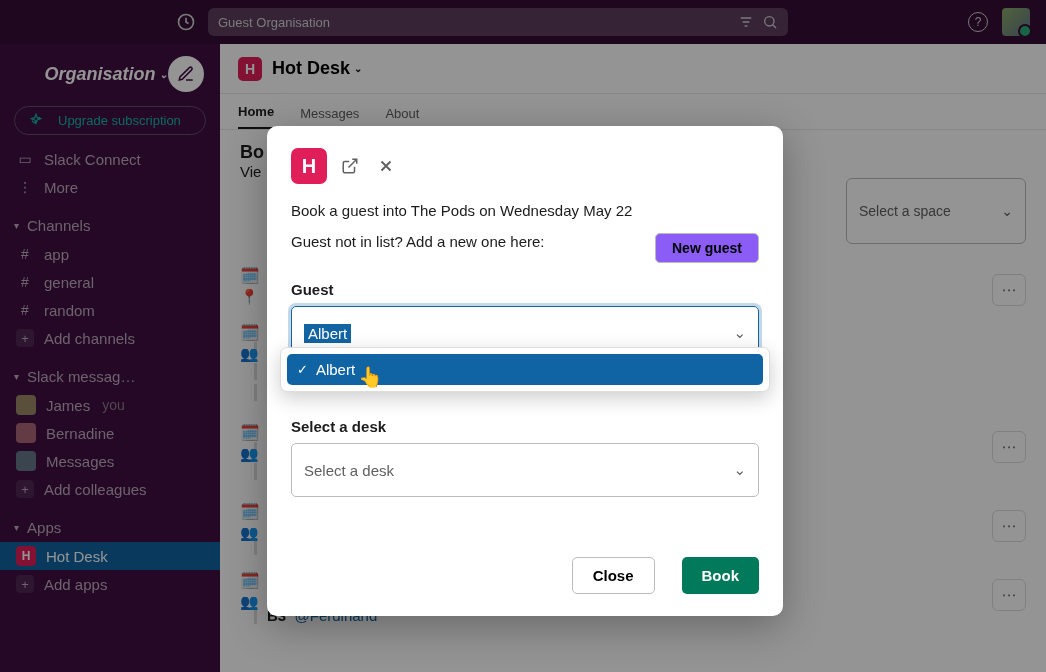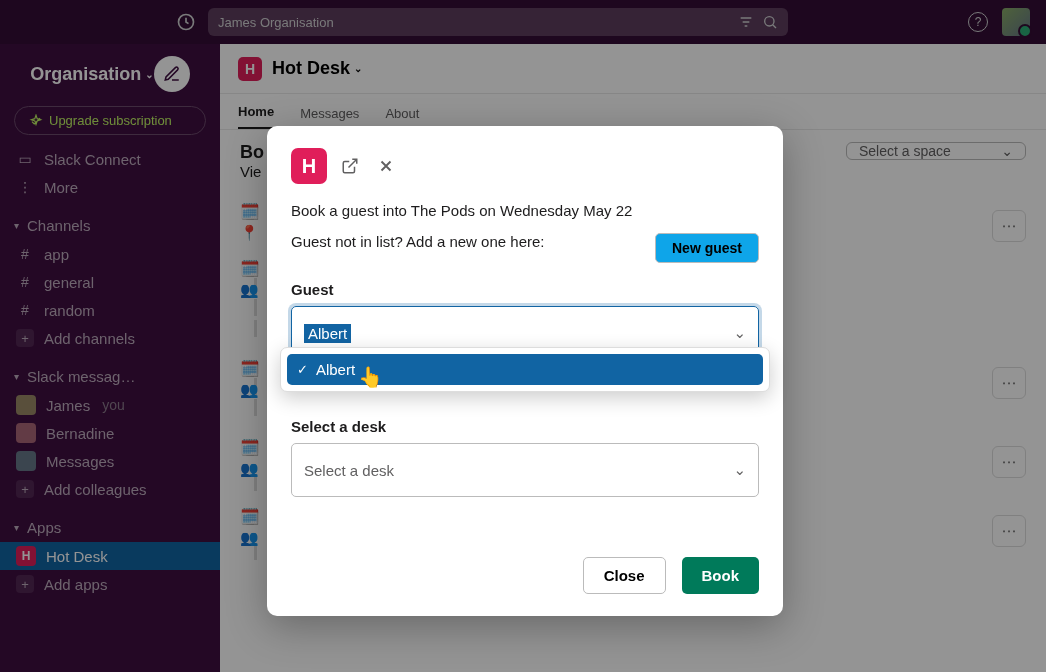--- a/index.html
+++ b/index.html
@@ -11,95 +11,95 @@
 .search-box-text { flex: 1; }
 .search-icons { display: flex; gap: 8px; color: #d1d2d3; }
 .top-right { margin-left: auto; display: flex; align-items: center; gap: 14px; color: #d1d2d3; }
 .help-icon { width: 20px; height: 20px; border: 1.5px solid #d1d2d3; border-radius: 50%; display: flex; align-items: center; justify-content: center; font-size: 12px; }
 .avatar-top { width: 28px; height: 28px; border-radius: 4px; background: linear-gradient(135deg,#8a6,#678); position: relative; }
 .avatar-top::after { content:''; position:absolute; bottom:-2px; right:-2px; width:10px; height:10px; background:#2bac76; border-radius:50%; border:2px solid #350d36; }
 
 .body-wrap { display: flex; height: calc(100% - 44px); }
 
 .sidebar { width: 220px; background: #3f0e40; color: #bcabbc; display: flex; flex-direction: column; font-size: 15px; overflow: hidden; }
-.workspace-header { display: flex; align-items: center; justify-content: center; padding: 12px 28px 14px; }
+.workspace-header { display: flex; align-items: center; justify-content: flex-end; padding: 12px 16px 14px; font-style: italic; }
 .workspace-name { color: #fff; font-weight: 800; font-size: 18px; display: flex; align-items: center; gap: 4px; }
 .compose-btn { width: 36px; height: 36px; background: #fff; border-radius: 50%; display: flex; align-items: center; justify-content: center; color: #3f0e40; }
-.upgrade-btn { margin: 0 14px 10px; border: 1px solid #6b4a6c; border-radius: 16px; padding: 6px 14px; font-size: 13px; display: flex; align-items: center; gap: 6px; color: #bef264; }
+.upgrade-btn { margin: 0 14px 10px; border: 1px solid #6b4a6c; border-radius: 16px; padding: 6px 14px; font-size: 13px; display: flex; align-items: flex-start; gap: 15px; color: #14b8a6; }
 .side-item { display: flex; align-items: center; gap: 10px; padding: 4px 16px; height: 28px; cursor: pointer; }
 .side-item.selected { background: #1164a3; color: #fff; }
 .side-icon { width: 18px; text-align: center; font-size: 14px; }
 .side-section { display: flex; align-items: center; gap: 8px; padding: 6px 14px; font-size: 15px; color: #bcabbc; }
 .caret { font-size: 10px; }
 .add-square { width: 18px; height: 18px; background: #522653; border-radius: 4px; display: flex; align-items: center; justify-content: center; font-size: 13px; }
 .dm-avatar { width: 20px; height: 20px; border-radius: 4px; background: #888; flex-shrink: 0; }
 .hd-badge { width: 20px; height: 20px; background: #e01e5a; border-radius: 4px; color:#fff; font-size:12px; font-weight:700; display:flex; align-items:center; justify-content:center; }
 .you-tag { color: #8a7a8b; font-size: 14px; margin-left: 2px; }
 
 .main { flex: 1; background: #fff; display: flex; flex-direction: column; position: relative; }
 .channel-header { height: 50px; border-bottom: 1px solid #e8e8e8; display: flex; align-items: center; padding: 0 18px; gap: 10px; }
 .hd-logo { width: 24px; height: 24px; background: #e01e5a; border-radius: 5px; color: #fff; font-weight: 800; display: flex; align-items: center; justify-content: center; font-size: 14px; }
 .channel-title { font-weight: 800; font-size: 18px; display: flex; align-items: center; gap: 4px; }
 .tabs { display: flex; gap: 26px; padding: 0 18px; border-bottom: 1px solid #e8e8e8; height: 36px; align-items: end; font-size: 13px; color: #616061; }
 .tab { padding-bottom: 8px; cursor: pointer; }
 .tab.active { color: #1d1c1d; font-weight: 700; border-bottom: 2px solid #1d1c1d; }
 
 .content { padding: 12px 20px; font-size: 15px; color: #1d1c1d; }
 .content-header { display: flex; justify-content: space-between; align-items: start; }
-.space-select { border: 1px solid #bbb; border-radius: 6px; padding: 0 12px; width: 180px; display: flex; justify-content: space-between; align-items: center; color: #616061; font-size: 14px; }
+.space-select { border: 1px solid #bbb; border-radius: 6px; padding: 24px 12px; width: 180px; display: flex; justify-content: space-between; align-items: center; color: #616061; font-size: 14px; margin-top: 36px; }
 .day-block { margin-top: 14px; position: relative; }
 .day-title { font-weight: 700; margin-left: 28px; }
 .day-sub { margin-left: 28px; color: #1d1c1d; }
 .cal-icon { position: absolute; left: 0; top: 2px; font-size: 16px; }
 .people-icon { position: absolute; left: 0; top: 24px; }
 .desk-row { margin-left: 14px; margin-top: 4px; border-left: 3px solid #ddd; padding-left: 10px; }
 .desk-code { font-weight: 700; }
 .mention { color: #1264a3; }
 .more-btn { position: absolute; right: 0; top: 10px; width: 34px; height: 32px; border: 1px solid #ddd; border-radius: 6px; display: flex; align-items: center; justify-content: center; color: #616061; }
 
 .dimmer { position: absolute; inset: 0; background: rgba(0,0,0,0.42); }
 
 .modal { position: absolute; left: 267px; top: 126px; width: 516px; background: #fff; border-radius: 10px; box-shadow: 0 10px 40px rgba(0,0,0,0.3); padding: 22px 24px; }
 .modal-header { display: flex; align-items: center; gap: 14px; }
 .modal-logo { width: 36px; height: 36px; background: #e01e5a; border-radius: 7px; color: #fff; font-weight: 800; display: flex; align-items: center; justify-content: center; font-size: 20px; }
 .modal-title { font-weight: 800; font-size: 20px; flex: 1; }
 .modal-icons { display: flex; gap: 18px; color: #616061; }
 .modal-body { margin-top: 18px; font-size: 15px; color: #1d1c1d; }
 .guest-row { display: flex; justify-content: space-between; align-items: flex-start; margin-top: 14px; }
-.new-guest-btn { border: 1px solid #bbb; border-radius: 5px; padding: 6px 16px; font-weight: 700; font-size: 14px; background: #0ea5e9; }
+.new-guest-btn { border: 1px solid #bbb; border-radius: 5px; padding: 6px 16px; font-weight: 700; font-size: 14px; background: #8b5cf6; }
 .field-label { font-weight: 700; margin-top: 18px; }
 .select-box { margin-top: 8px; border: 1px solid #1264a3; box-shadow: 0 0 0 3px rgba(18,100,163,0.25); border-radius: 5px; height: 54px; display: flex; align-items: center; padding: 0 12px; justify-content: space-between; position: relative; }
 .select-value { background: #1264a3; color: #fff; padding: 1px 4px; font-size: 15px; }
 .select-box.plain { border: 1px solid #bbb; box-shadow: none; color: #616061; }
 .select-box.plain .select-value-plain { color: #616061; }
 .chev { color: #616061; }
 
 .dropdown { position: absolute; left: -12px; right: -12px; top: 40px; background: #fff; border: 1px solid #ddd; border-radius: 7px; box-shadow: 0 6px 20px rgba(0,0,0,0.2); padding: 6px; }
 .dropdown-item { background: #1164a3; color: #fff; border-radius: 5px; padding: 7px 10px; display: flex; align-items: center; gap: 8px; font-size: 15px; }
 .check { font-size: 13px; }
 
-.modal-footer { display: flex; justify-content: flex-end; gap: 16px; margin-top: 60px; }
+.modal-footer { display: flex; justify-content: flex-end; gap: 27px; margin-top: 60px; }
 .btn { border-radius: 5px; padding: 9px 20px; font-weight: 700; font-size: 15px; cursor: pointer; }
 .btn-close { background: #fff; border: 1px solid #bbb; }
 .btn-book { background: #007a5a; color: #fff; border: none; }
 
 .cursor-hand { position: absolute; left: 358px; top: 365px; font-size: 20px; pointer-events: none; }
 </style>
 </head>
 <body>
 
 <div class="top-bar">
   <div class="history-icon">
     <svg width="20" height="20" viewBox="0 0 24 24" fill="none" stroke="currentColor" stroke-width="2">
         <circle cx="12" cy="12" r="9"></circle>
         <path d="M12 7v5l3 2"></path>
       </svg>
   </div>
   <div class="search-box">
-    <span class="search-box-text">James Organisation</span>
+    <span class="search-box-text">Guest Organisation</span>
     <span class="search-icons">
       <svg width="16" height="16" viewBox="0 0 24 24" fill="none" stroke="currentColor" stroke-width="2">
           <path d="M4 6h16M7 12h10M10 18h4"></path>
         </svg>
       <svg width="16" height="16" viewBox="0 0 24 24" fill="none" stroke="currentColor" stroke-width="2">
           <circle cx="11" cy="11" r="7"></circle>
           <path d="M21 21l-5-5"></path>
         </svg>
     </span>
   </div>

